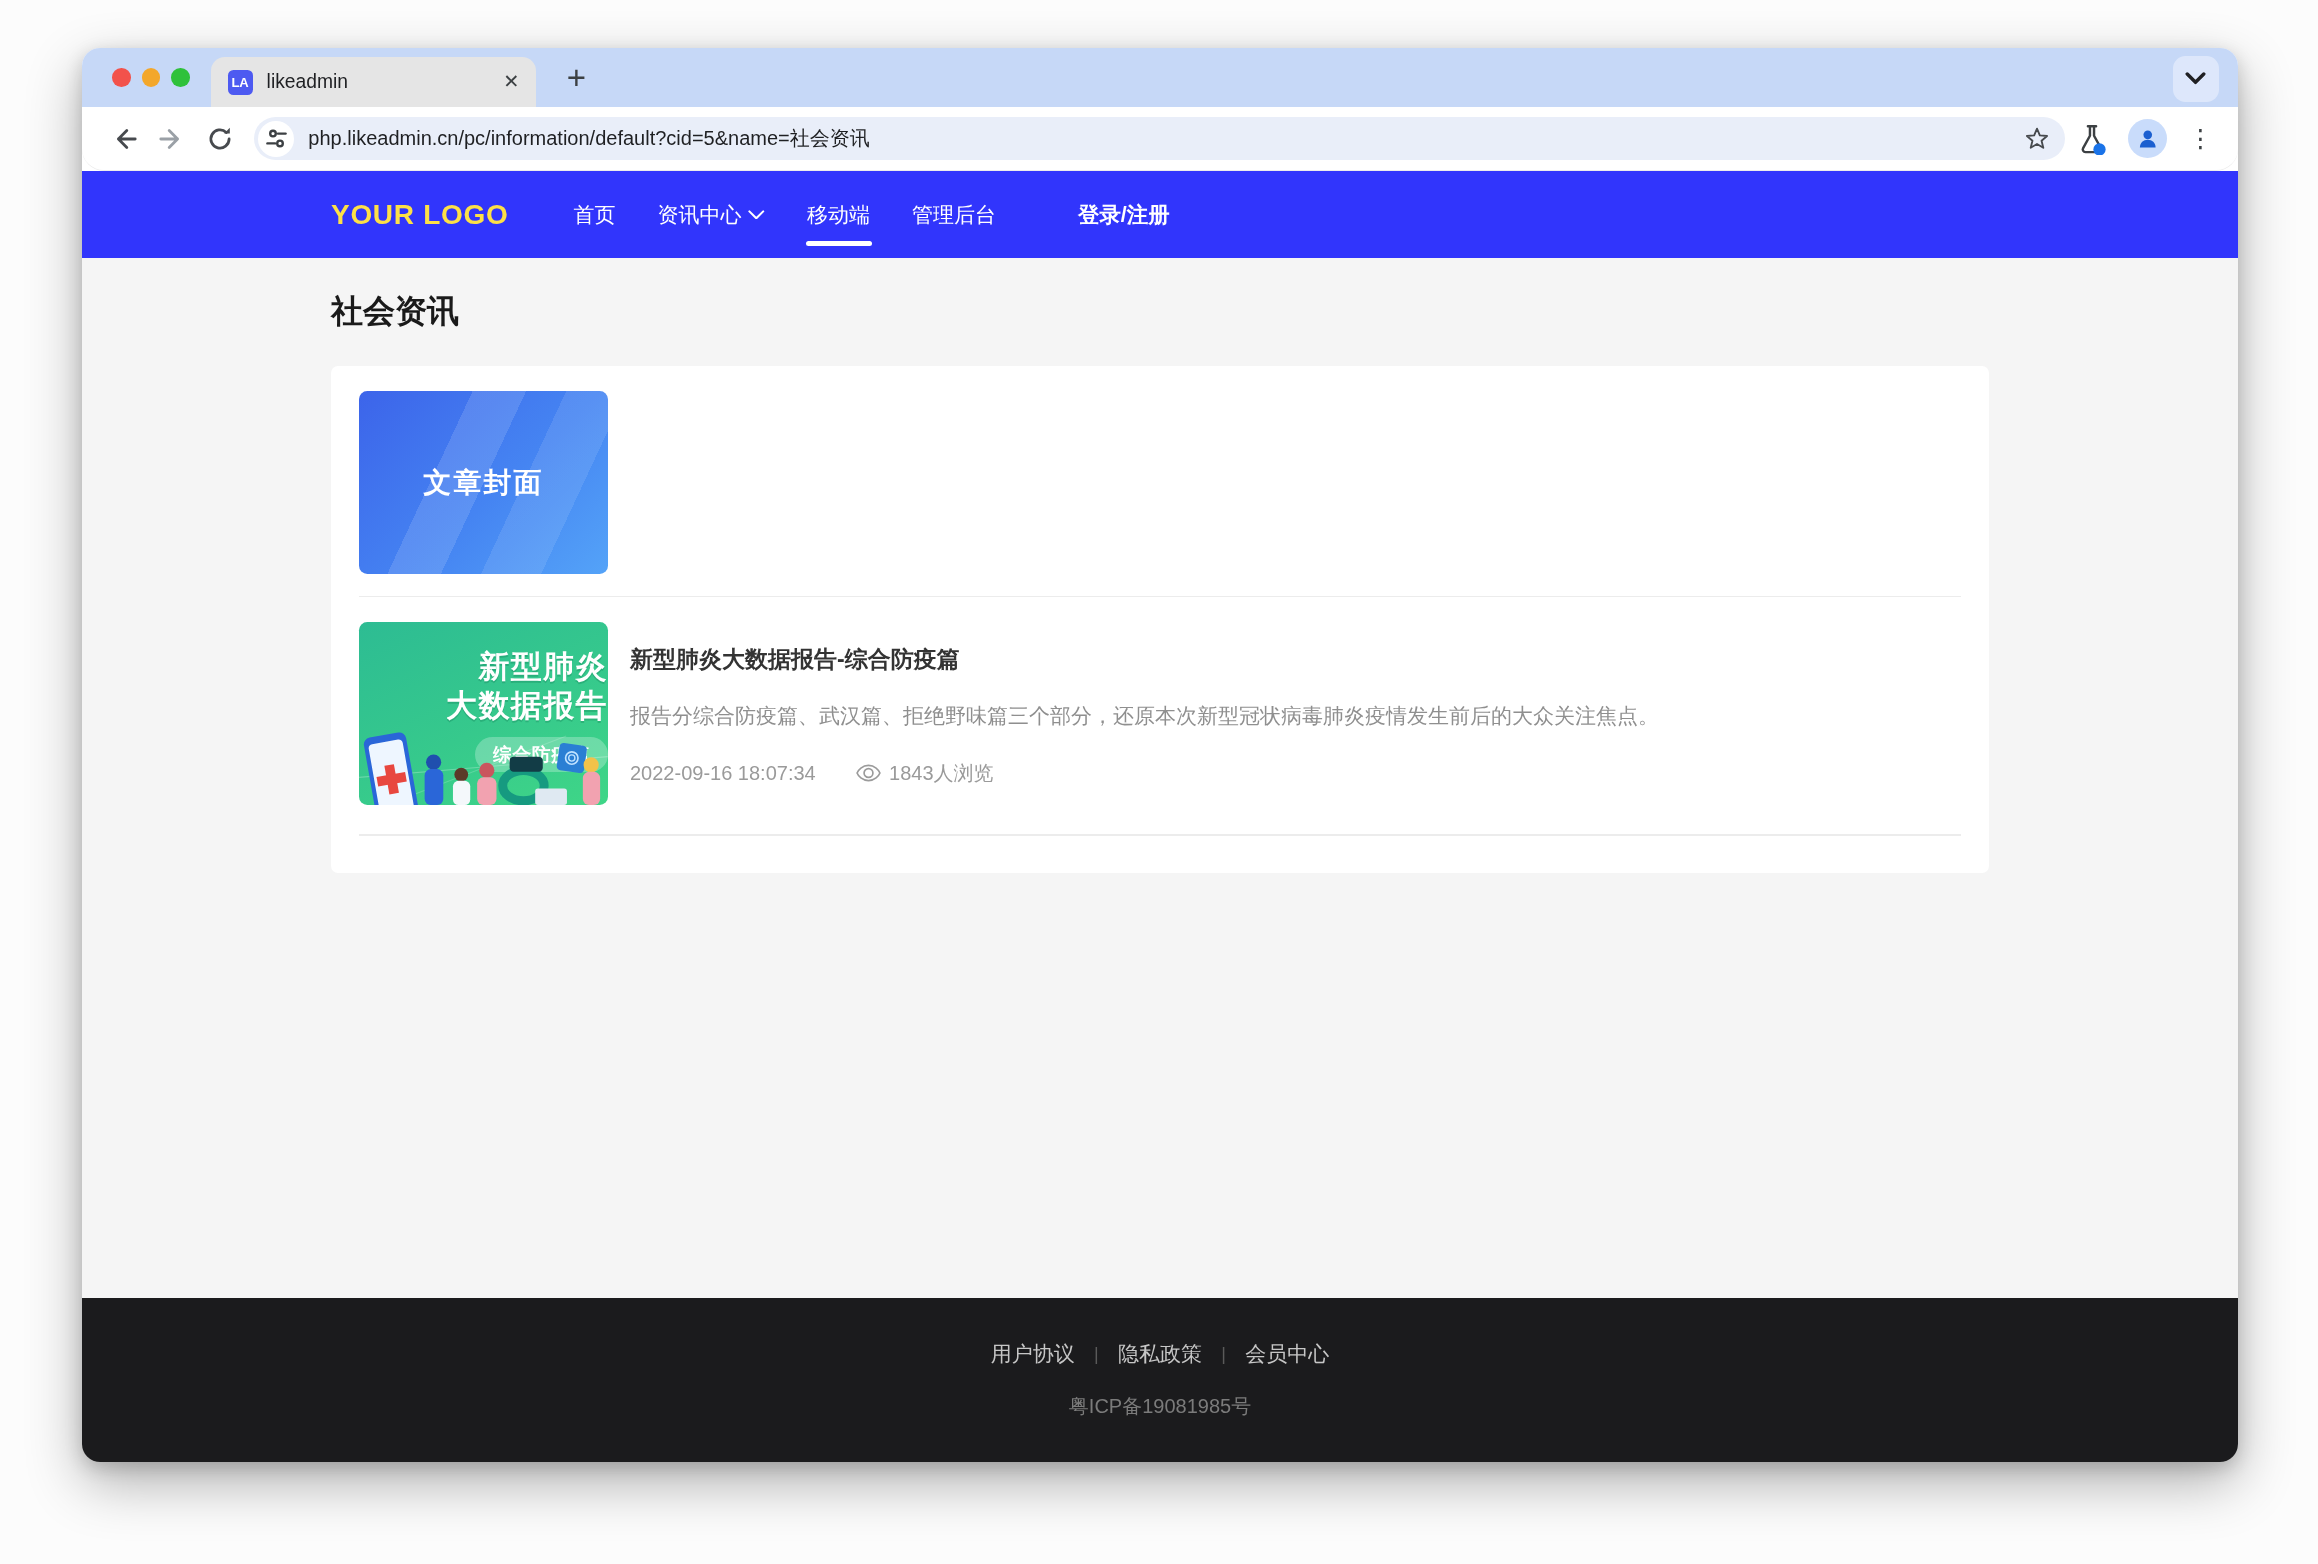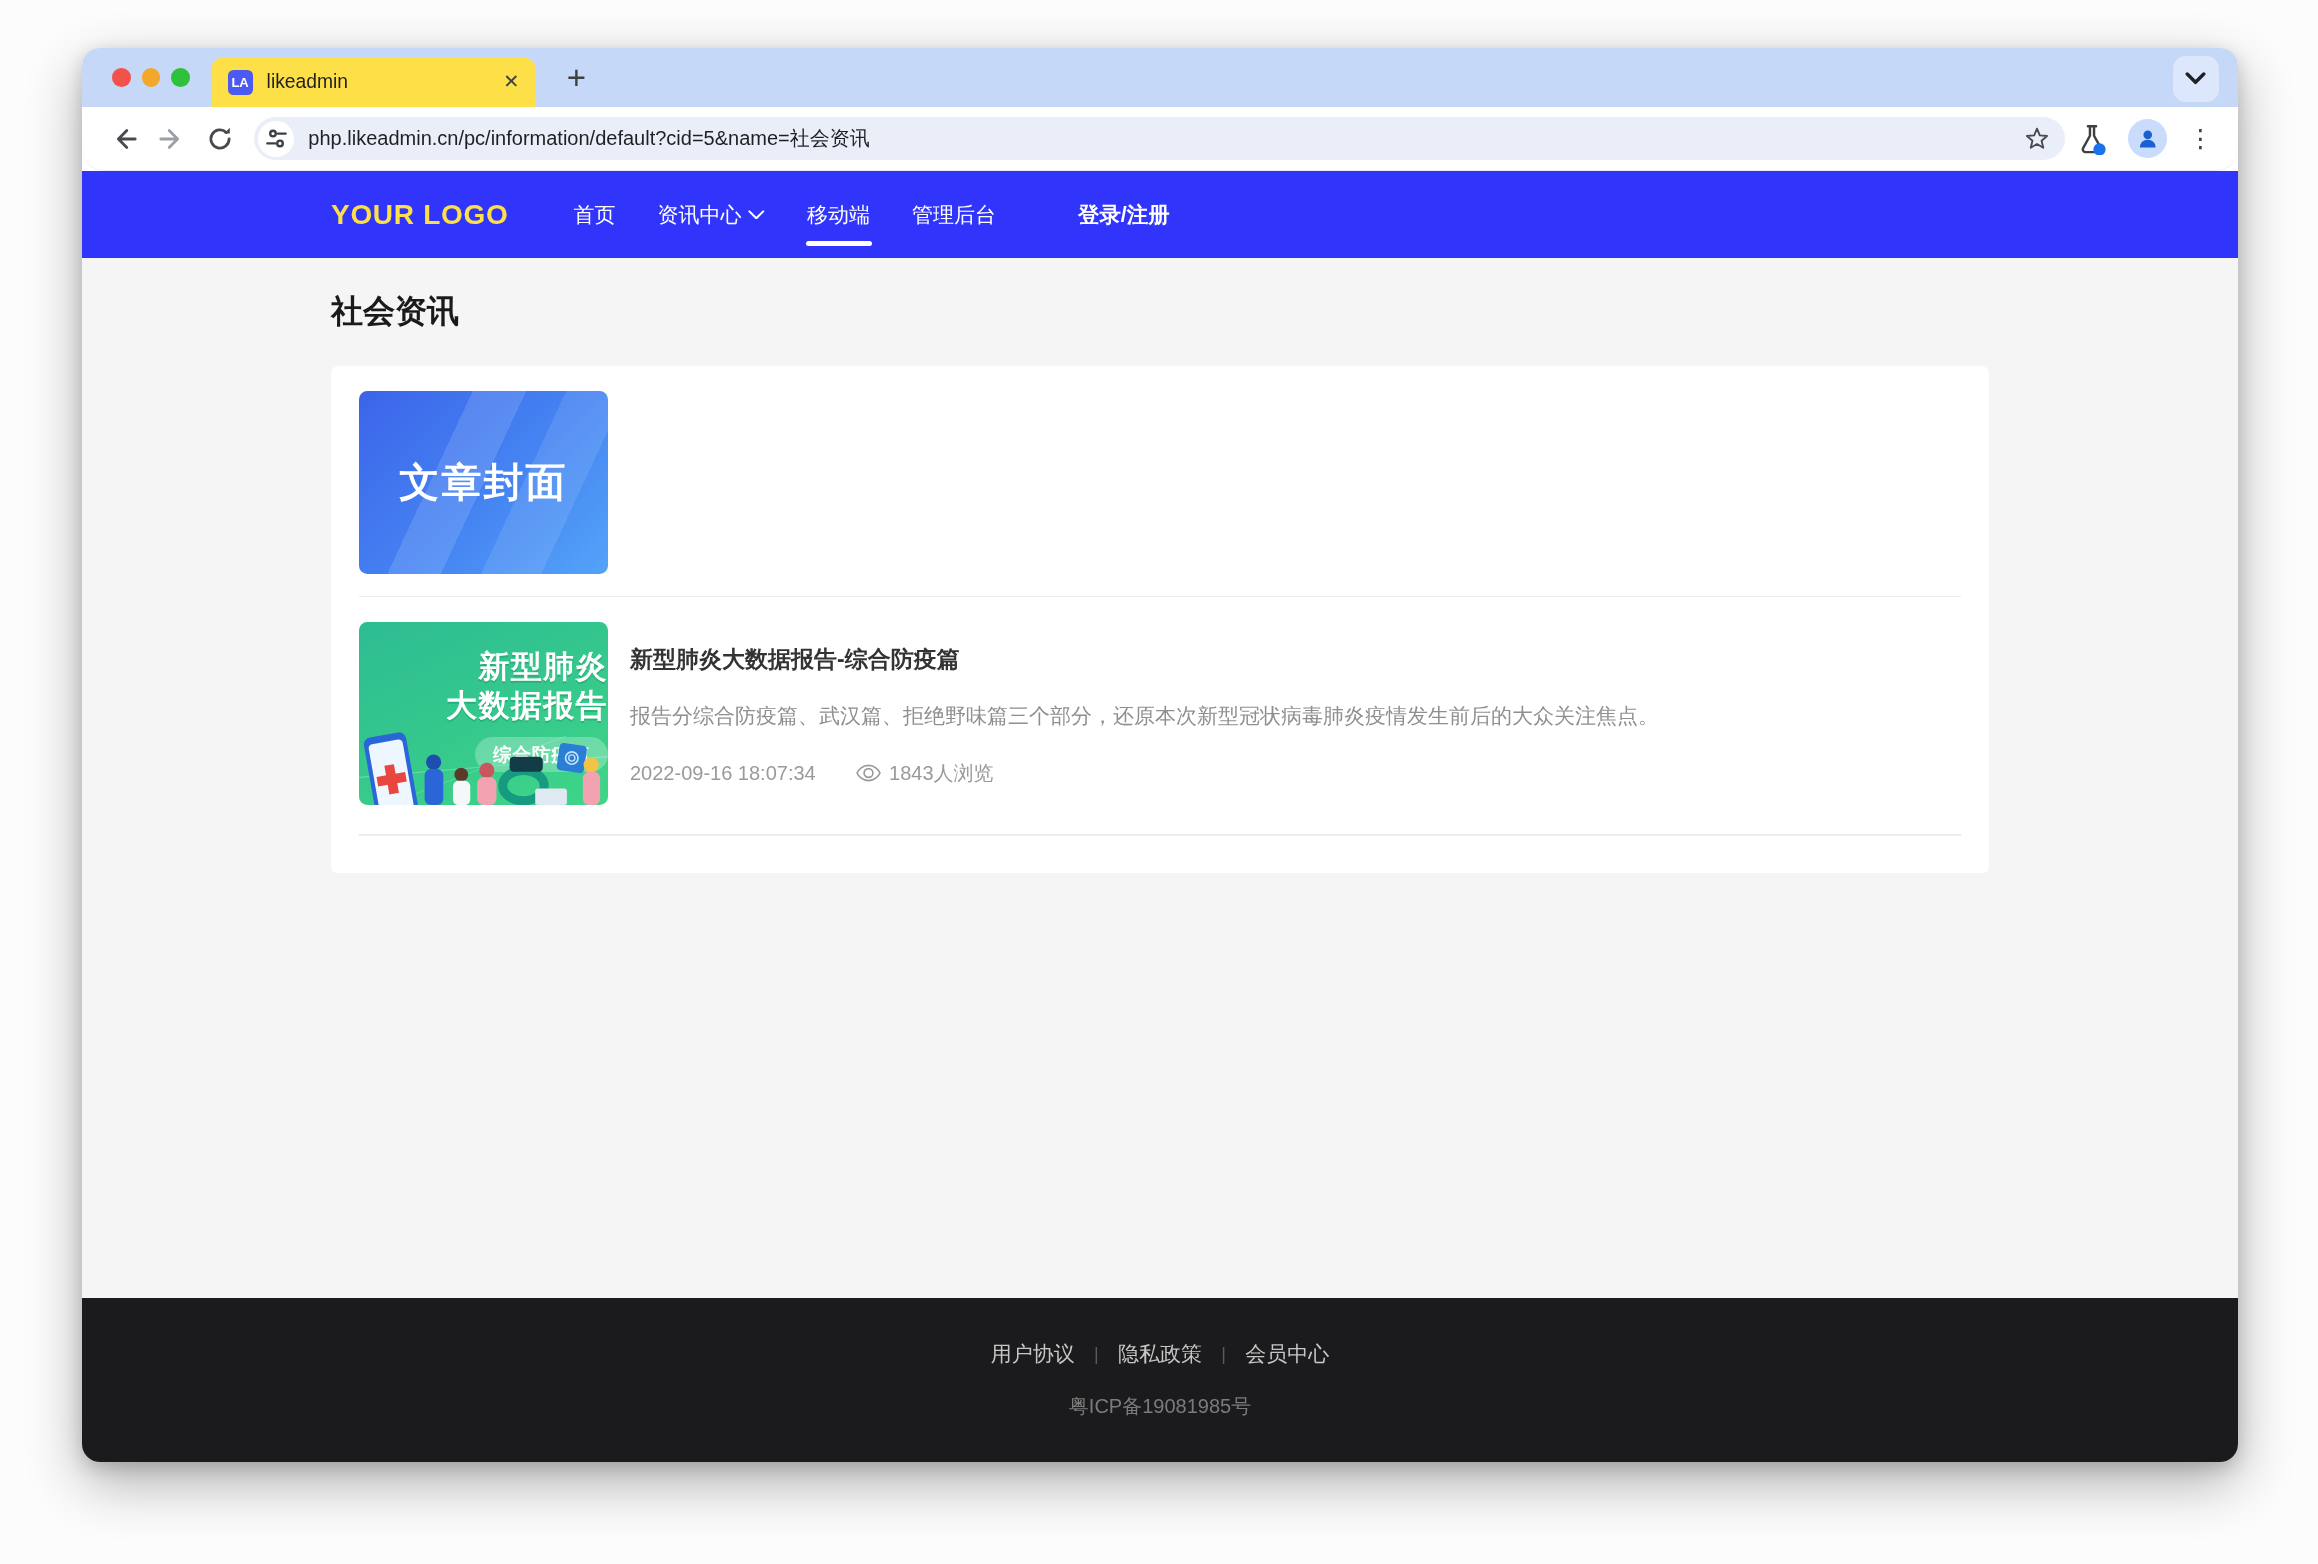--- a/index.html
+++ b/index.html
@@ -21,21 +21,21 @@
   .tabstrip {
     height:59px; background:#c6d8f7; flex-shrink:0;
     display:flex; align-items:flex-end; position:relative;
   }
   .traffic { display:flex; gap:11px; align-items:center; position:absolute; left:30px; top:0; height:59px; }
   .light { width:18.7px; height:18.7px; border-radius:50%; }
   .light.red   { background:#f2524b; }
   .light.yellow{ background:#f3a72b; }
   .light.green { background:#2fc13b; }
   .tab {
-    margin-left:129px; width:325px; height:50px; background:#fde047;
+    margin-left:129px; width:325px; height:50px; background:#e5e5e5;
     border-radius:14px 14px 0 0; display:flex; align-items:center;
     padding:0 16.6px; gap:14px;
   }
   .favicon {
     width:25px; height:25px; border-radius:5.5px; background:#4d5af1;
     color:#fff; font-size:13px; font-weight:bold;
     display:flex; align-items:center; justify-content:center; flex-shrink:0;
   }
   .tab-title { font-size:19.3px; color:#1f2023; flex:1; white-space:nowrap; overflow:hidden; }
   .tab-close { font-size:19.3px; color:#3c4043; cursor:default; line-height:1; }
@@ -99,21 +99,21 @@
   }
   .article { display:flex; gap:22px; cursor:pointer; }
   .thumb { width:249px; height:183px; border-radius:8.3px; flex-shrink:0; position:relative; overflow:hidden; }
   .thumb-blue {
     background:
       linear-gradient(115deg, rgba(255,255,255,0) 34%, rgba(255,255,255,.13) 34%, rgba(255,255,255,.13) 50%, rgba(255,255,255,0) 50%),
       linear-gradient(115deg, rgba(255,255,255,0) 62%, rgba(255,255,255,.10) 62%, rgba(255,255,255,.10) 80%, rgba(255,255,255,0) 80%),
       linear-gradient(135deg, #3c64ea 0%, #4584f2 55%, #54a3f8 100%);
     display:flex; align-items:center; justify-content:center;
   }
-  .thumb-blue .thumb-word { color:#fff; font-size:40px; font-weight:bold; letter-spacing:2.1px; }
+  .thumb-blue .thumb-word { color:#fff; font-size:28px; font-weight:bold; letter-spacing:2.1px; }
   .thumb-green {
     background:linear-gradient(155deg, #2dbc93 0%, #36c98c 55%, #3fd687 100%);
     display:flex; flex-direction:column; align-items:flex-end;
   }
   .tg-line { color:#fff; font-weight:bold; font-size:31px; letter-spacing:1.4px; text-shadow:0 2.1px 0 rgba(0,90,60,.22); line-height:1.25; }
   .tg-line.first { margin-top:26px; }
   .tg-badge {
     margin-top:11px; background:rgba(255,255,255,.26); border-radius:21px;
     padding:4.8px 18px; color:#fff; font-size:18.7px; font-weight:bold; letter-spacing:0.7px;
   }

